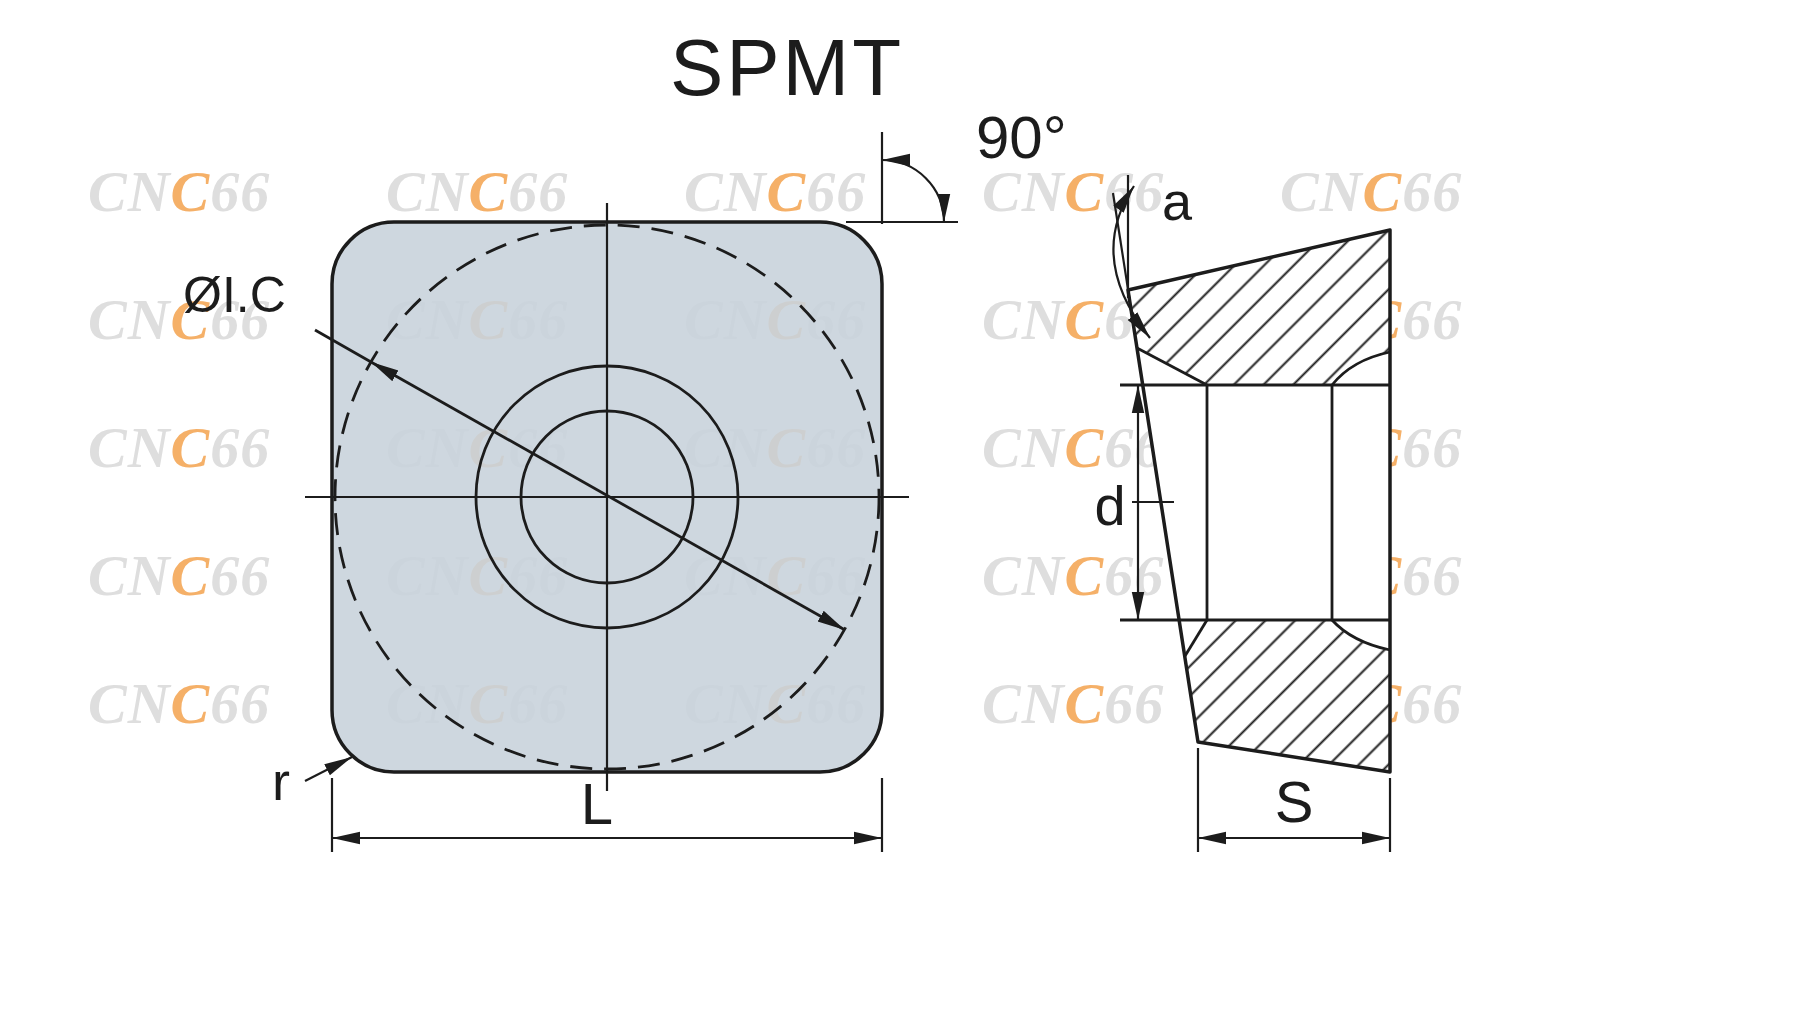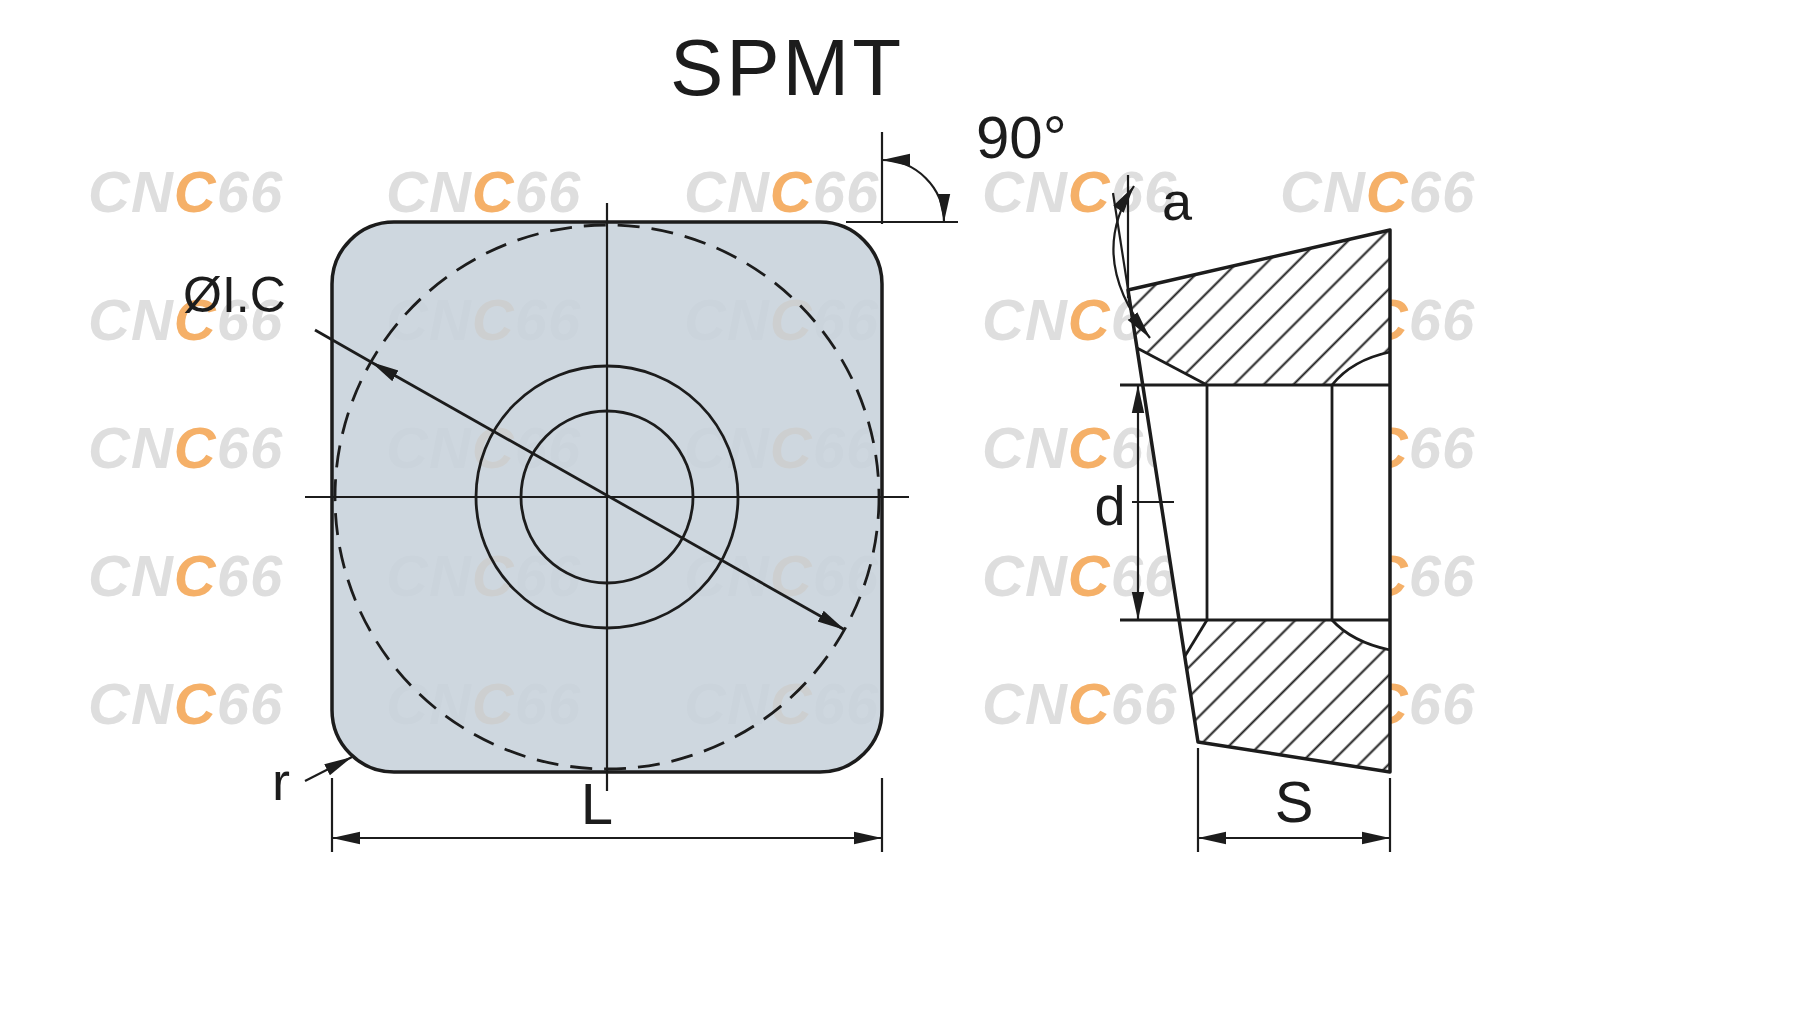--- a/index.html
+++ b/index.html
@@ -6,21 +6,21 @@
   body {
     width: 1800px; height: 1028px;
     background: #ffffff;
     position: relative;
     overflow: hidden;
     font-family: "Liberation Sans", "DejaVu Sans", sans-serif;
   }
   #watermarks { position: absolute; inset: 0; z-index: 1; }
   .wm {
     position: absolute;
-    font-family: Liberation Sans, sans-serif;
+    font-family: Liberation Serif, serif;
     font-style: italic;
     font-weight: 700;
     font-size: 58px;
     letter-spacing: 1px;
     white-space: nowrap;
     color: var(--watermark-gray, #dedede);
     user-select: none;
   }
   .wm .o { color: var(--watermark-orange, #f5b068); }
   #drawing { position: absolute; left: 0; top: 0; z-index: 2; }

